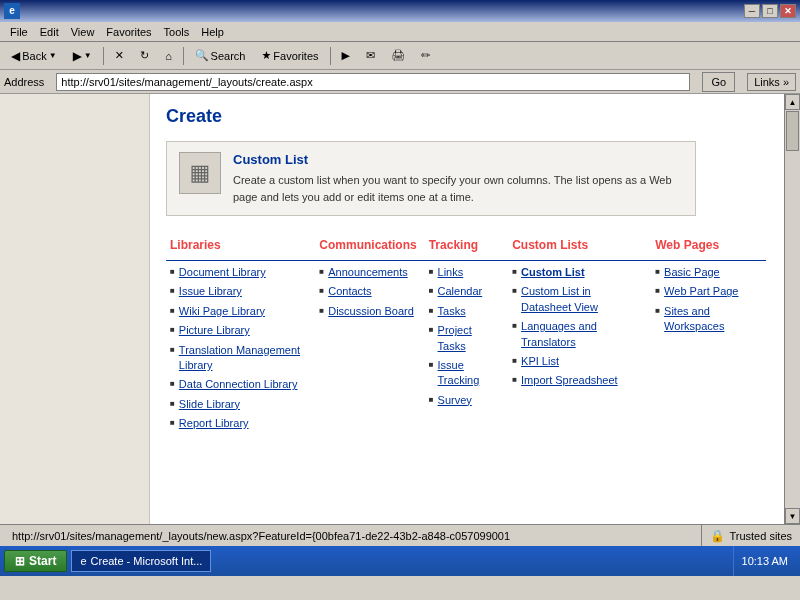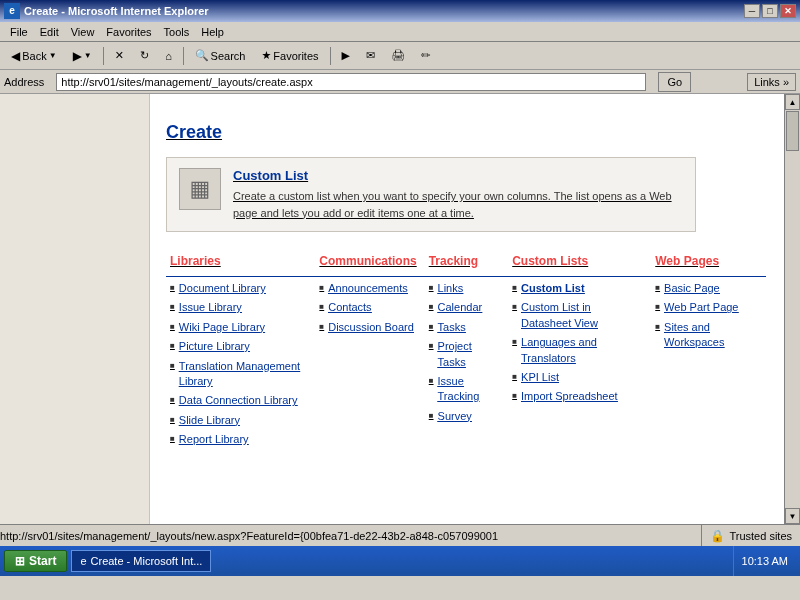--- a/index.html
+++ b/index.html
@@ -85,21 +85,20 @@
       font-size: 11px;
       padding: 0 4px;
       font-family: 'Tahoma', sans-serif;
     }
     .links-btn {
       background: #d4d0c8;
       border: 1px solid #808080;
       height: 18px; padding: 0 6px;
       font-size: 11px; cursor: pointer;
       white-space: nowrap;
-      margin-left: 44px;
     }
 
     
     .ie-icon { width: 16px; height: 16px; background: #1a5fb4; display: inline-block; font-size: 10px; color: white; text-align: center; line-height: 16px; }
 
     
     .content-wrapper {
       display: flex;
       height: 430px;
     }
@@ -160,21 +159,21 @@
     .status-bar {
       background: #d4d0c8;
       height: 22px;
       display: flex;
       align-items: center;
       border-top: 1px solid #808080;
       font-size: 11px;
     }
     .status-url {
       flex: 1;
-      padding: 0 0;
+      padding: 0 12px;
       overflow: hidden;
       text-overflow: ellipsis;
       white-space: nowrap;
     }
     .status-zone {
       display: flex; align-items: center; gap: 4px;
       border-left: 1px solid #808080;
       padding: 0 8px;
       height: 100%;
       white-space: nowrap;
@@ -220,21 +219,20 @@
       border-left: 1px solid #4070d0; height: 100%;
       display: flex; align-items: center;
     }
   </style>
 </head>
 <body>
 
 <div class="title-bar">
   <div class="title-bar-left">
     <span class="ie-icon">e</span>
-    <span>Create - Microsoft Internet Explorer</span>
   </div>
   <div class="title-bar-controls">
     <div class="title-btn">─</div>
     <div class="title-btn">□</div>
     <div class="title-btn" style="background:#c75050;color:white;">✕</div>
   </div>
 </div>
 
 <div class="menu-bar">
   <span class="menu-item">File</span>
@@ -295,21 +293,21 @@
   <button class="toolbar-go">Go</button>
   <button class="links-btn">Links »</button>
 </div>
 
 <div class="content-wrapper">
   <div class="page-area">
     <div style="display:flex; height:100%;">
 
       <div style="width:150px; background:#e8e4dc; flex-shrink:0; border-right:1px solid #c8c4bc;"></div>
 
-      <div style="flex:1; padding:28px 16px; overflow-y:auto;text-decoration:underline;">
+      <div style="flex:1; padding:12px 16px; overflow-y:auto;">
         <h1 style="font-size:18px; font-weight:bold; color:#003399; margin-bottom:14px; font-family:Tahoma,sans-serif;">Create</h1>
 
         <div style="background:#f4f2ee; border:1px solid #c8c4bc; padding:10px 12px; margin-bottom:18px; display:flex; gap:12px; max-width:530px;">
           <div style="width:42px; height:42px; background:#d8d4cc; border:1px solid #a8a4a0; display:flex; align-items:center; justify-content:center; flex-shrink:0; font-size:22px; color:#666;">▦</div>
           <div>
             <div style="font-size:13px; font-weight:bold; color:#003399; margin-bottom:5px;">Custom List</div>
             <div style="font-size:11px; color:#333; line-height:1.5;">Create a custom list when you want to specify your own columns. The list opens as a Web page and lets you add or edit items one at a time.</div>
           </div>
         </div>
 

